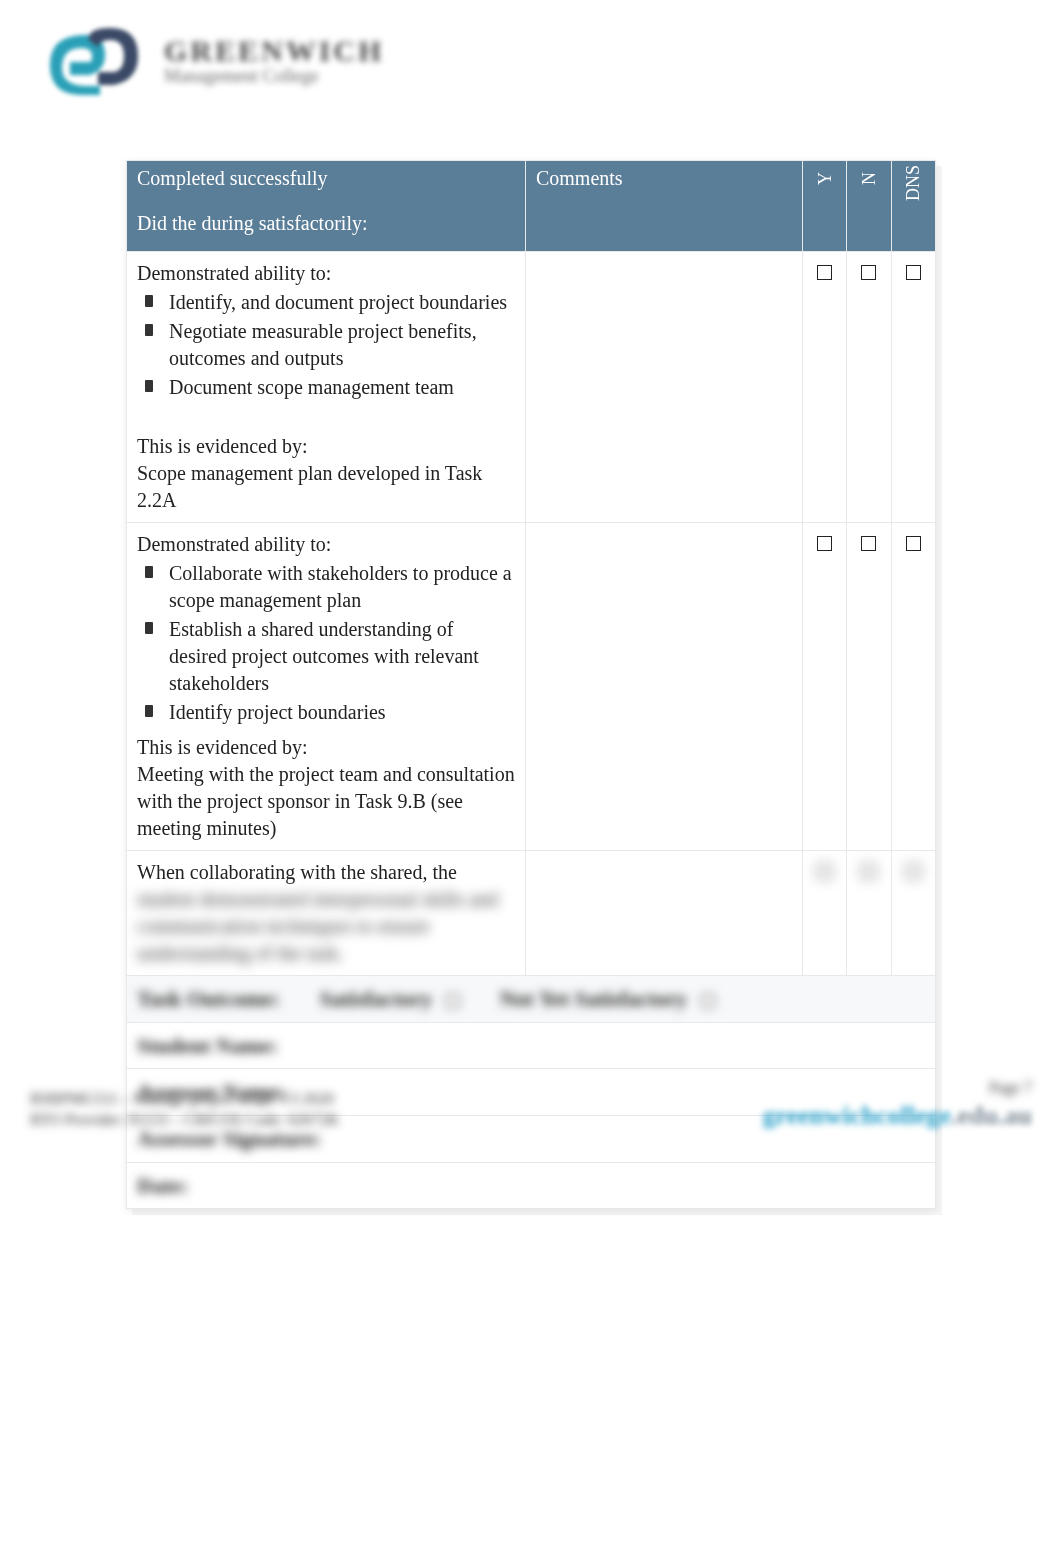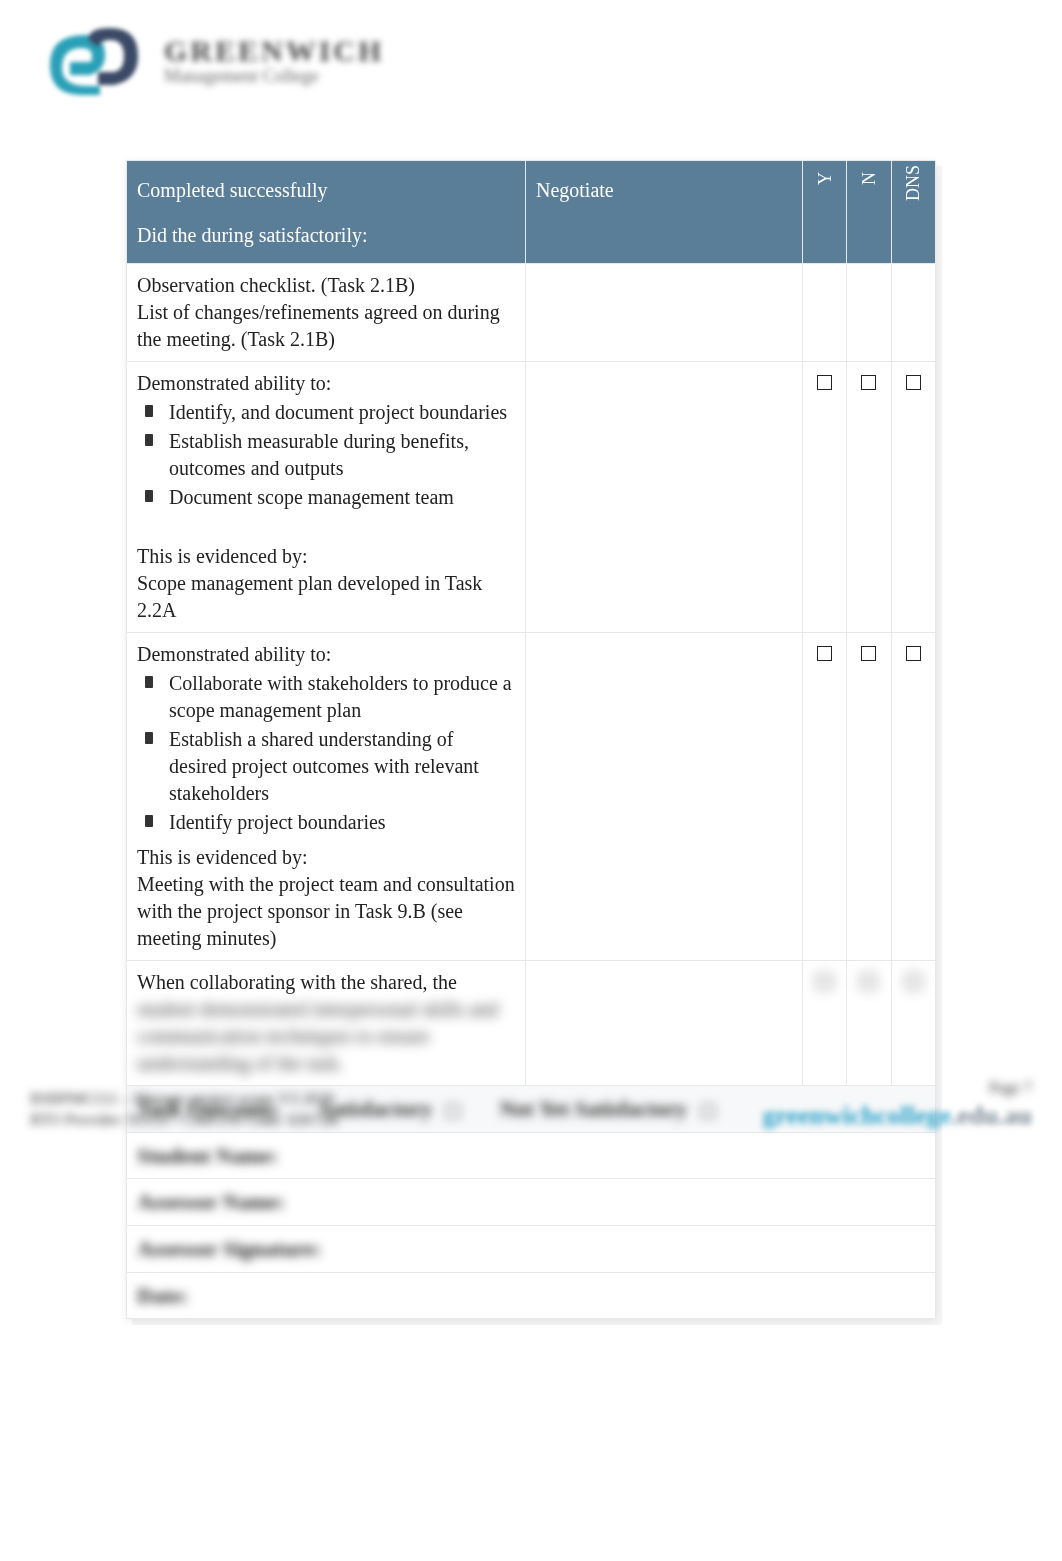--- a/index.html
+++ b/index.html
@@ -55,21 +55,21 @@
     vertical-align: top;
     padding: 8px 10px;
     font-size: 20px;
     line-height: 1.35;
     color: #222;
   }
   .hdr td {
     background: #5a7d98;
     color: #fff;
     font-size: 20px;
-    padding: 16px 10px 14px 10px;
+    padding: 4px 10px 14px 10px;
   }
   .hdr .rot {
     text-align: center;
     padding: 4px 2px;
     width: 40px;
   }
   .rot span {
     writing-mode: vertical-rl;
     transform: rotate(180deg);
     display: inline-block;
@@ -190,43 +190,33 @@
   </div>
 
   <table class="tbl">
     <tbody>
         <tr class="hdr">
       <td class="col-crit">
         <div>Completed successfully</div>
         <div style="height:18px"></div>
         <div>Did the during satisfactorily:</div>
       </td>
-      <td class="col-comm">Negotiate</td>
+      <td class="col-comm">Comments</td>
       <td class="rot col-chk"><span>Y</span></td>
       <td class="rot col-chk"><span>N</span></td>
       <td class="rot col-chk"><span>DNS</span></td>
     </tr>
 
-    <tr>
-      <td class="col-crit">
-        <div>Observation checklist. (Task 2.1B)</div>
-        <div>List of changes/refinements agreed on during the meeting. (Task 2.1B)</div>
-      </td>
-      <td class="col-comm"></td>
-      <td class="col-chk"></td>
-      <td class="col-chk"></td>
-      <td class="col-chk"></td>
-    </tr>
 
     <tr>
       <td class="col-crit">
         <div>Demonstrated ability to:</div>
         <ul class="bullets">
           <li>Identify, and document project boundaries</li>
-          <li>Establish measurable during benefits, outcomes and outputs</li>
+          <li>Negotiate measurable project benefits, outcomes and outputs</li>
           <li>Document scope management team</li>
         </ul>
         <div style="height:30px"></div>
         <div>This is evidenced by:</div>
         <div>Scope management plan developed in Task 2.2A</div>
       </td>
       <td class="col-comm"></td>
       <td class="col-chk"><span class="chk"></span></td>
       <td class="col-chk"><span class="chk"></span></td>
       <td class="col-chk"><span class="chk"></span></td>

